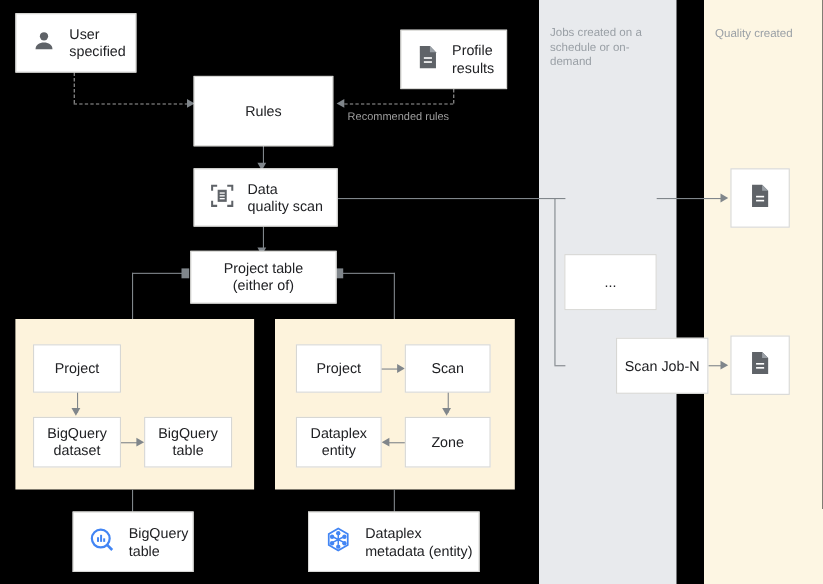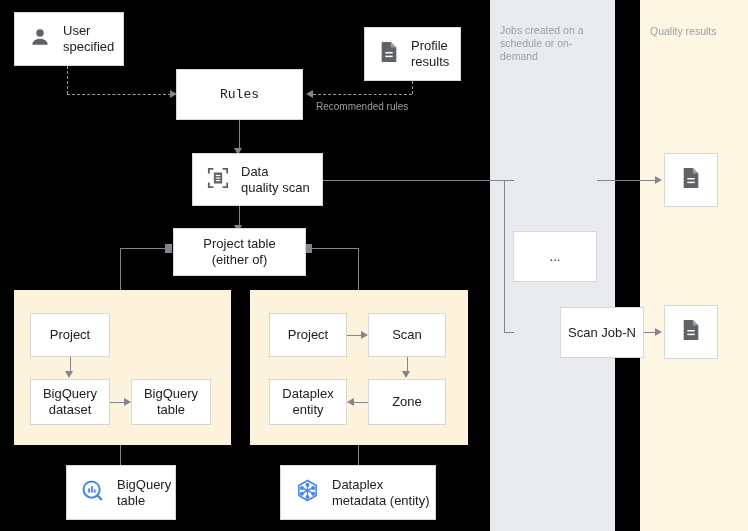--- a/index.html
+++ b/index.html
@@ -107,21 +107,21 @@
 
 <div id="canvas">
 
   <div class="panel" style="left:490px; top:0px; width:125px; height:531px; background:#e8eaed;"></div>
   <div class="panel" style="left:640px; top:0px; width:108px; height:531px; background:#fdf6e3;"></div>
   <div class="panel" style="left:14px; top:290px; width:217px; height:155px; background:#fdf3dc;"></div>
   <div class="panel" style="left:250px; top:290px; width:218px; height:155px; background:#fdf3dc;"></div>
 
   <div class="panel-label" style="left:500px; top:24px; width:110px;">Jobs created on a
 schedule or on-demand</div>
-  <div class="panel-label" style="left:650px; top:25px; width:95px;">Quality results</div>
+  <div class="panel-label" style="left:650px; top:25px; width:95px;">Quality created</div>
 
   <div class="edge-dash-v" style="left:67px; top:66px; height:28px;"></div>
   <div class="edge-dash-h" style="left:67px; top:94px; width:104px;"></div>
   <div class="arrow arrow-r" style="left:170px; top:90px;"></div>
 
   <div class="edge-dash-v" style="left:412px; top:66px; height:28px;"></div>
   <div class="edge-dash-h" style="left:313px; top:94px; width:99px;"></div>
   <div class="arrow arrow-l" style="left:306px; top:90px;"></div>
   <div class="edge-label" style="left:316px; top:101px;">Recommended rules</div>
 
@@ -169,25 +169,25 @@
         <path d="M2 1h10l6 6v16H2z" fill="#5f6368"></path>
         <path d="M12 1l6 6h-6z" fill="#9aa0a6"></path>
         <rect x="6" y="12" width="8" height="1.6" fill="#ffffff"></rect>
         <rect x="6" y="16" width="8" height="1.6" fill="#ffffff"></rect>
       </svg>
     </span>
     <span class="node-text">Profile
 results</span>
   </div>
 
-  <div class="node" style="left:176px; top:69px; width:127px; height:51px;font-family:Liberation Mono, monospace;">
+  <div class="node" style="left:176px; top:69px; width:127px; height:64px;">
     <span class="node-text">Rules</span>
   </div>
 
-  <div class="node with-icon" style="left:176px; top:153px; width:131px; height:53px;margin-left:16px;">
+  <div class="node with-icon" style="left:176px; top:153px; width:131px; height:53px;">
     <span class="icon">
       <svg width="22" height="22" viewBox="0 0 24 24">
         <path d="M2 7V2h5" fill="none" stroke="#5f6368" stroke-width="2"></path>
         <path d="M22 7V2h-5" fill="none" stroke="#5f6368" stroke-width="2"></path>
         <path d="M2 17v5h5" fill="none" stroke="#5f6368" stroke-width="2"></path>
         <path d="M22 17v5h-5" fill="none" stroke="#5f6368" stroke-width="2"></path>
         <rect x="7.5" y="6" width="9" height="12" fill="#5f6368"></rect>
         <rect x="9.5" y="8.6" width="5" height="1.3" fill="#ffffff"></rect>
         <rect x="9.5" y="11.4" width="5" height="1.3" fill="#ffffff"></rect>
         <rect x="9.5" y="14.2" width="5" height="1.3" fill="#ffffff"></rect>

